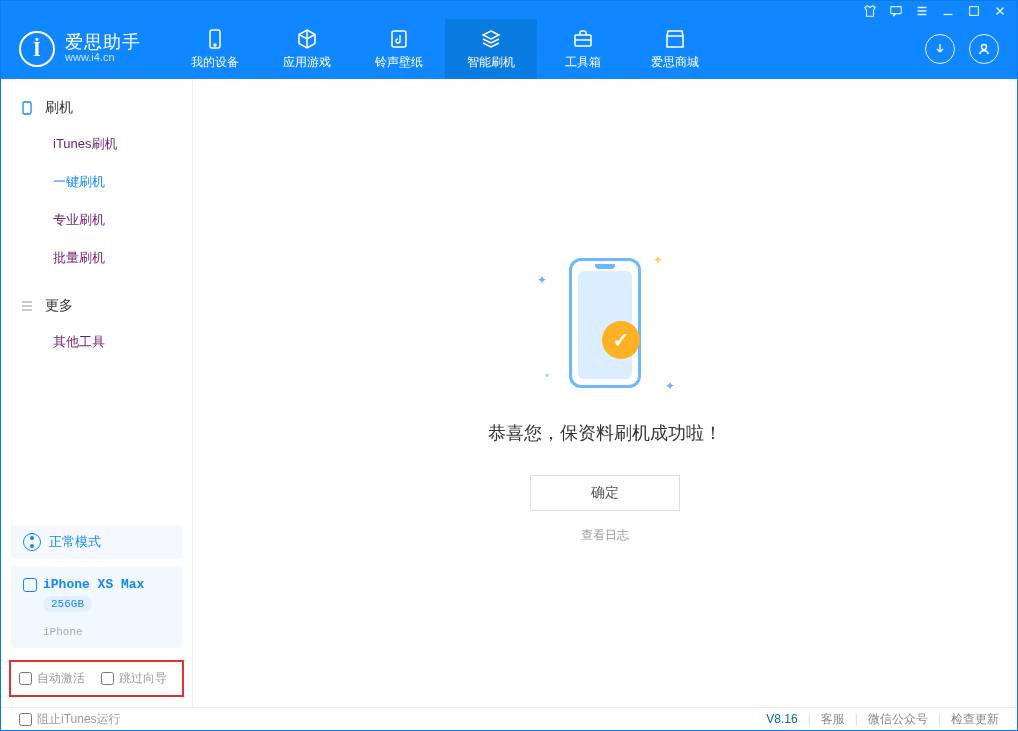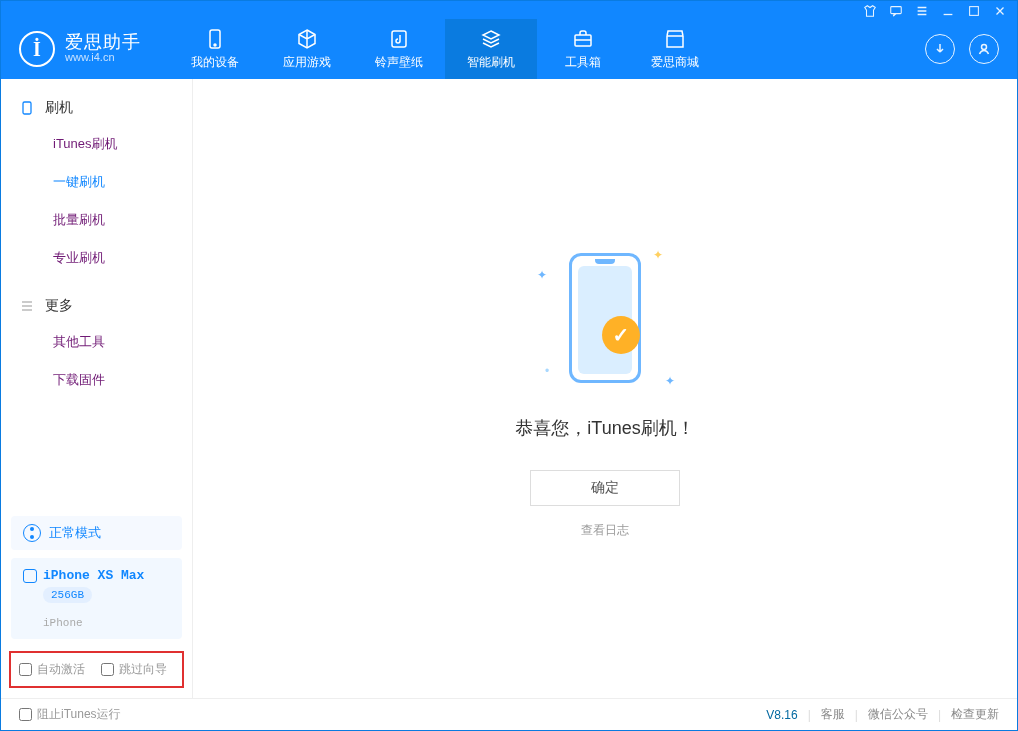--- a/index.html
+++ b/index.html
@@ -58,21 +58,21 @@
 .sparkle{position:absolute;font-size:12px;color:#6fb7ff;}
 .sp1{top:30px;left:12px;}
 .sp2{top:10px;right:22px;color:#ffd060;}
 .sp3{bottom:20px;left:20px;color:#a8d8ff;}
 .sp4{bottom:10px;right:10px;color:#6fb7ff;}
 
 .success-msg { font-size: 18px; color: #333; margin-bottom: 30px; }
 .ok-btn { width: 150px; height: 36px; border: 1px solid #ddd; background: #fff; font-size: 14px; color: #555; cursor: pointer; margin-bottom: 16px; }
 .log-link { font-size: 12px; color: #999; cursor: pointer; text-decoration: none; }
 
-.statusbar { height: 32px; border-top: 1px solid #eee; display: flex; align-items: center; padding: 0 18px; font-size: 12px; color: #999; gap: 28px; }
+.statusbar { height: 23px; border-top: 1px solid #eee; display: flex; align-items: center; padding: 0 18px; font-size: 12px; color: #999; gap: 28px; }
 .statusbar .right { margin-left: auto; display: flex; align-items: center; gap: 10px; }
 .statusbar .ver { color: #0369a1; }
 .statusbar .divider { color: #ddd; }
 .statusbar .slink { color: #888; cursor: pointer; }
 .statusbar label { display: flex; align-items: center; gap: 5px; cursor: pointer; }
 .statusbar input { width: 13px; height: 13px; }
 
 .spacer{flex:1;}
 .dev-phone-icon{width:14px;height:14px;border:1.5px solid #1187ff;border-radius:3px;display:inline-block;}
 </style>
@@ -186,34 +186,33 @@
       <div class="side-section">
         <div class="side-head">
           <svg class="hicon" viewBox="0 0 16 16" fill="none" stroke="currentColor" stroke-width="1.3">
               <rect x="4" y="2" width="8" height="12" rx="1.5"></rect>
             </svg>
           <span>刷机</span>
         </div>
         <div class="side-list">
           <div class="side-item">iTunes刷机</div>
           <div class="side-item active">一键刷机</div>
+          <div class="side-item">专业刷机</div>
           <div class="side-item">批量刷机</div>
-          <div class="side-item">专业刷机</div>
         </div>
       </div>
       <div class="side-section">
         <div class="side-head">
           <svg class="hicon" viewBox="0 0 16 16" fill="none" stroke="#bbb" stroke-width="1.5">
               <path d="M3 4h10M3 8h10M3 12h10"></path>
             </svg>
           <span>更多</span>
         </div>
         <div class="side-list">
           <div class="side-item">其他工具</div>
-          <div class="side-item">下载固件</div>
         </div>
       </div>
 
       <div class="spacer"></div>
 
       <div class="mode-box">
         <span class="micon"></span>
         <span>正常模式</span>
       </div>
 
@@ -243,21 +242,21 @@
         <span class="sparkle sp1">✦</span>
         <span class="sparkle sp2">✦</span>
         <span class="sparkle sp3">•</span>
         <span class="sparkle sp4">✦</span>
         <div class="phone-outer">
           <div class="phone-notch"></div>
           <div class="phone-inner"></div>
           <div class="check-badge">✓</div>
         </div>
       </div>
-      <div class="success-msg">恭喜您，iTunes刷机！</div>
+      <div class="success-msg">恭喜您，保资料刷机成功啦！</div>
       <button class="ok-btn">确定</button>
       <a class="log-link">查看日志</a>
     </div>
   </div>
 
   <div class="statusbar">
     <label>
       <input type="checkbox" style="">
       <span>阻止iTunes运行</span>
     </label>

